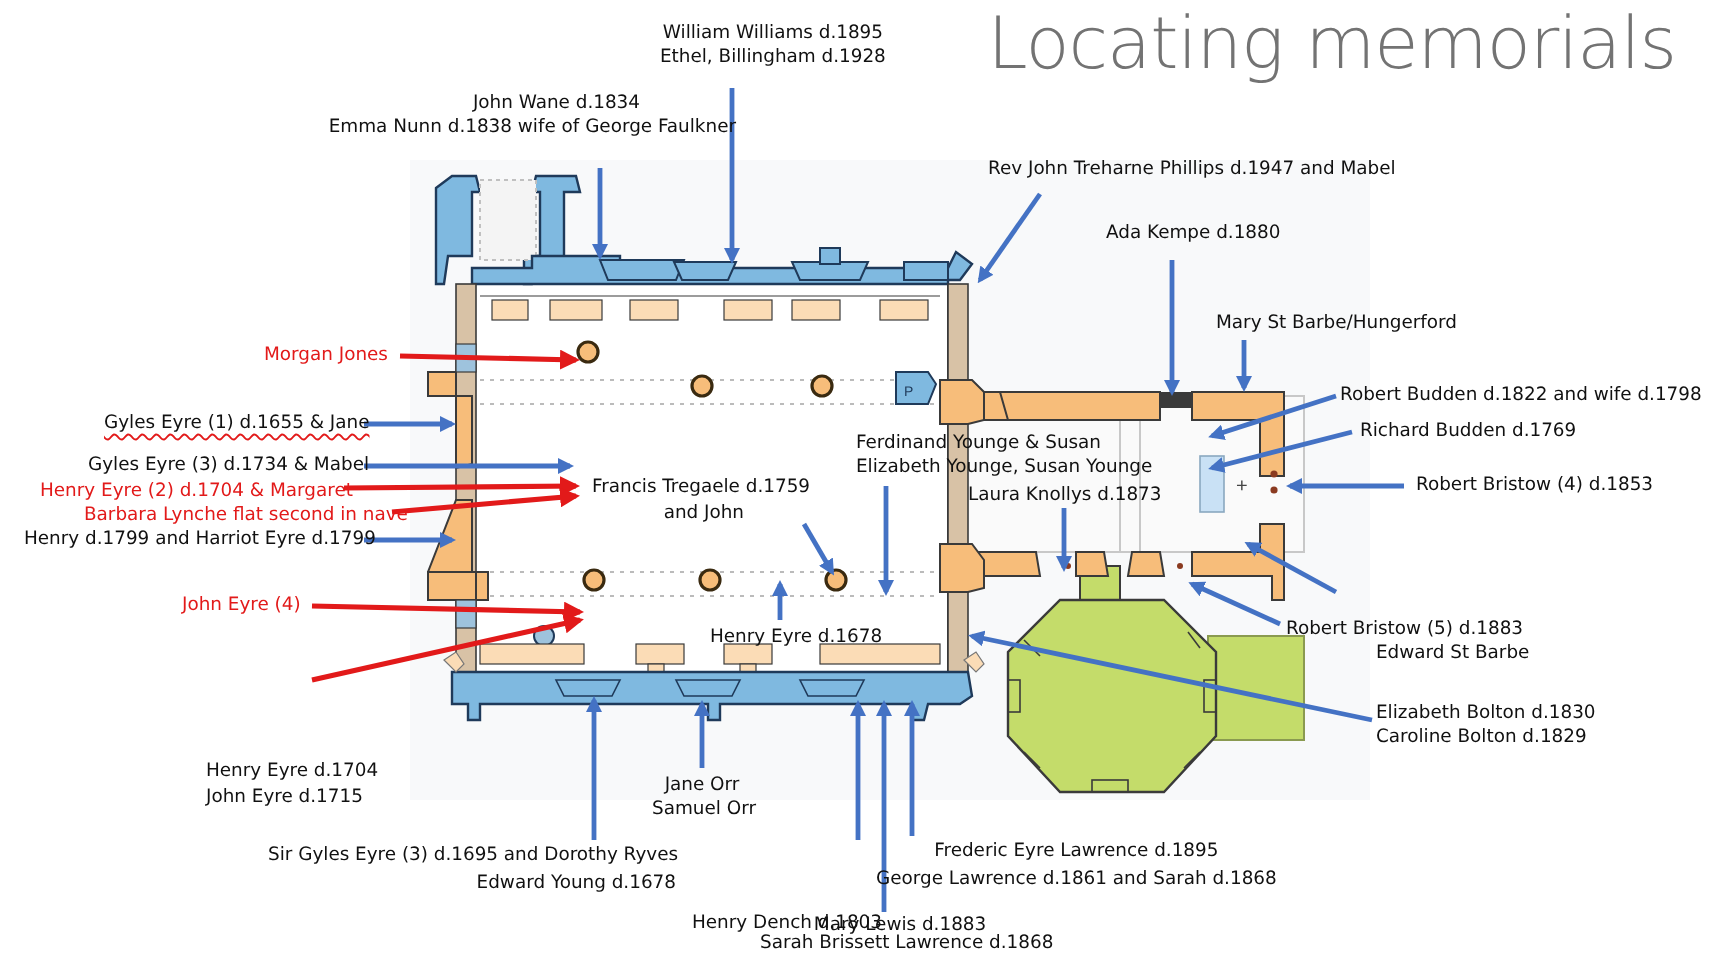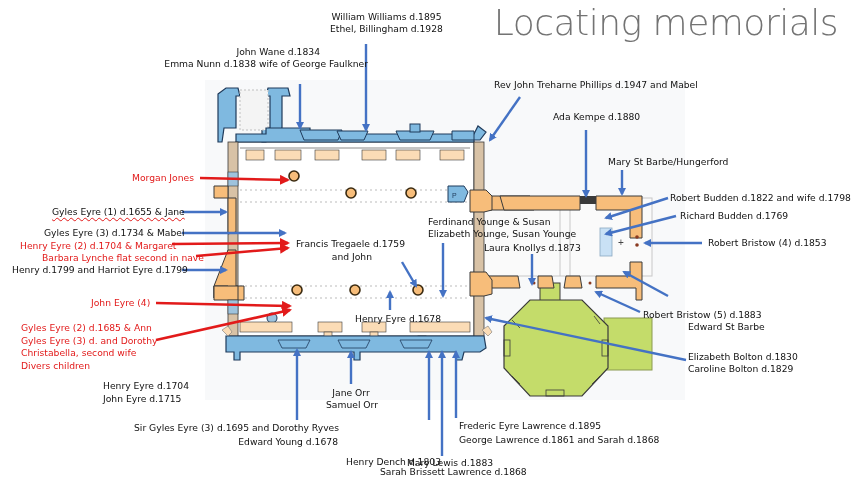--- a/index.html
+++ b/index.html
@@ -189,41 +189,35 @@
     <span class="line">Caroline Bolton d.1829</span>
   </div>
 
   <div class="lbl red" style="left:132px; top:172px;">Morgan Jones</div>
   <div class="lbl" style="left:52px; top:206px;"><span class="squig">Gyles Eyre (1) d.1655 &amp; Jane</span></div>
   <div class="lbl" style="left:44px; top:227px;">Gyles Eyre (3) d.1734 &amp; Mabel</div>
   <div class="lbl red" style="left:20px; top:240px;">Henry Eyre (2) d.1704 &amp; Margaret</div>
   <div class="lbl red" style="left:42px; top:252px;">Barbara Lynche flat second in nave</div>
   <div class="lbl" style="left:12px; top:264px;">Henry d.1799 and Harriot Eyre d.1799</div>
   <div class="lbl red" style="left:91px; top:297px;">John Eyre (4)</div>
-  <div class="lbl red" style="left:21px; top:322px; line-height:12.5px;">
-    <span class="line">Gyles Eyre (2) d.1685 &amp; Ann</span>
-    <span class="line">Gyles Eyre (3) d. and Dorothy</span>
-    <span class="line">Christabella, second wife</span>
-    <span class="line">Divers children</span>
-  </div>
   <div class="lbl" style="left:103px; top:379px; line-height:13px;">
     <span class="line">Henry Eyre d.1704</span>
     <span class="line">John Eyre d.1715</span>
   </div>
 
   <div class="lbl right" style="left:134px; top:421px; width:204px; line-height:14px;">
     <span class="line">Sir Gyles Eyre (3) d.1695 and Dorothy Ryves</span>
     <span class="line">Edward Young d.1678</span>
   </div>
   <div class="lbl center" style="left:326px; top:387px; width:50px;">
     <span class="line">Jane Orr</span>
     <span class="line">Samuel Orr</span>
   </div>
   <div class="lbl" style="left:346px; top:428px;margin-top:28px;">Henry Dench d.1803</div>
-  <div class="lbl" style="left:459px; top:419px; line-height:14px;">
+  <div class="lbl" style="left:438px; top:419px; line-height:14px;text-align:center;">
     <span class="line">Frederic Eyre Lawrence d.1895</span>
     <span class="line">George Lawrence d.1861 and Sarah d.1868</span>
   </div>
   <div class="lbl center" style="left:380px; top:458px; width:140px; line-height:9px;">
     <span class="line">Mary Lewis d.1883</span>
     <span class="line">Sarah Brissett Lawrence d.1868</span>
   </div>
 
   <div class="lbl right" style="left:296px; top:237px; width:106px; line-height:13px;">
     <span class="line">Francis Tregaele d.1759</span>

